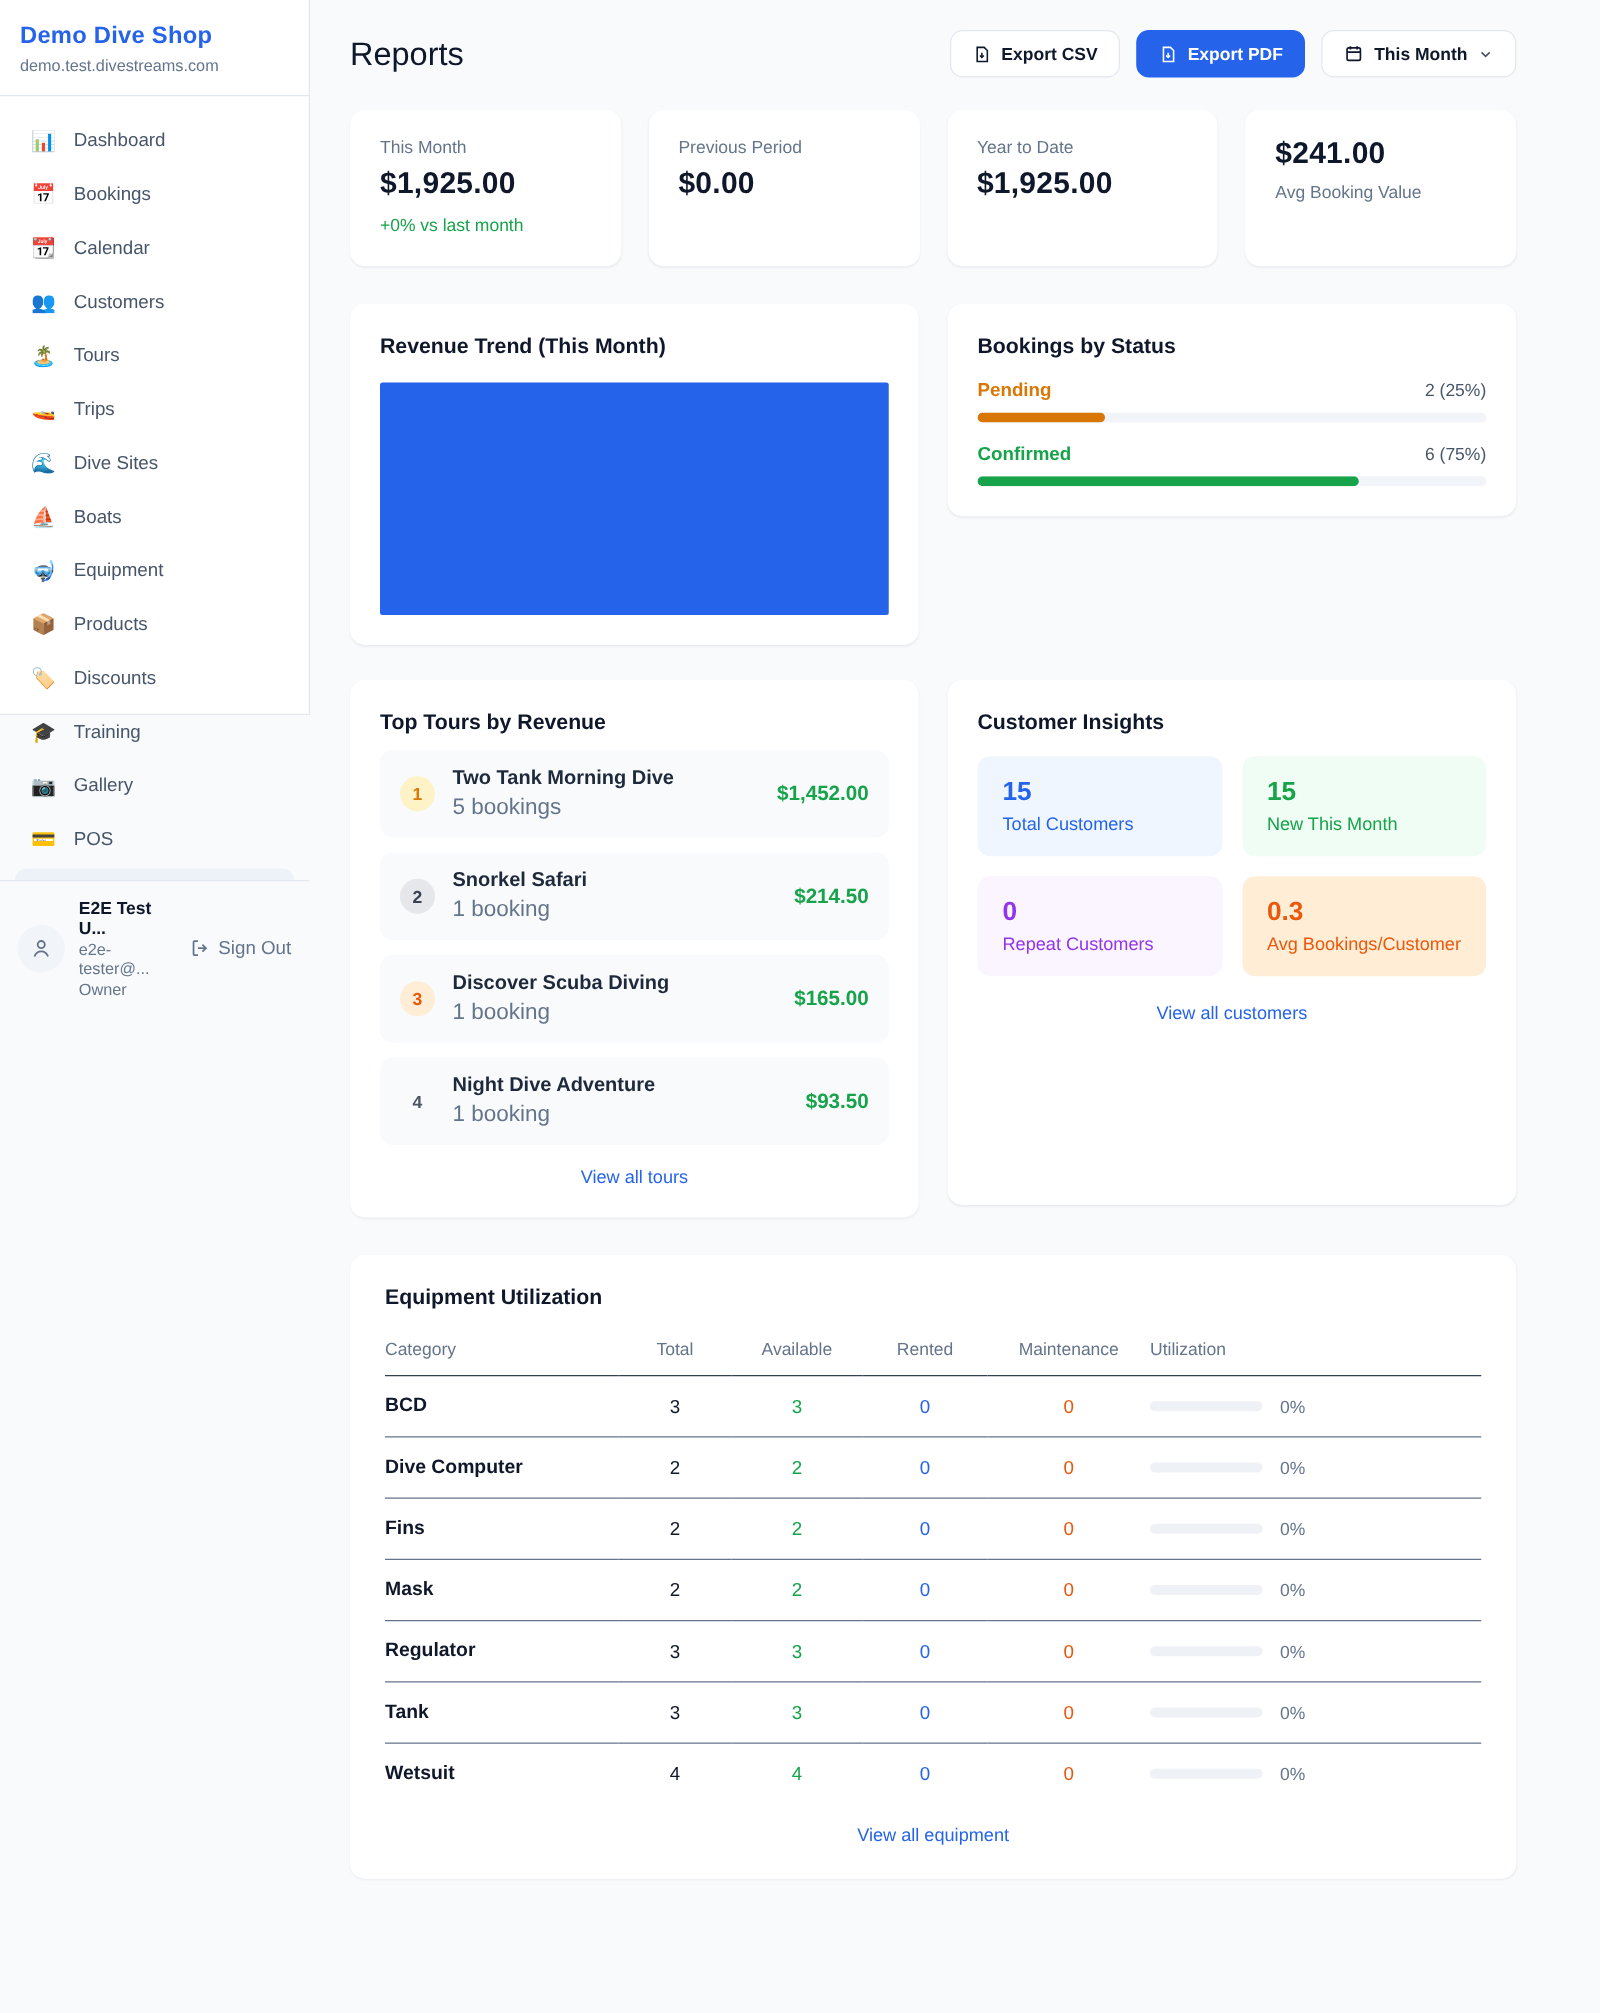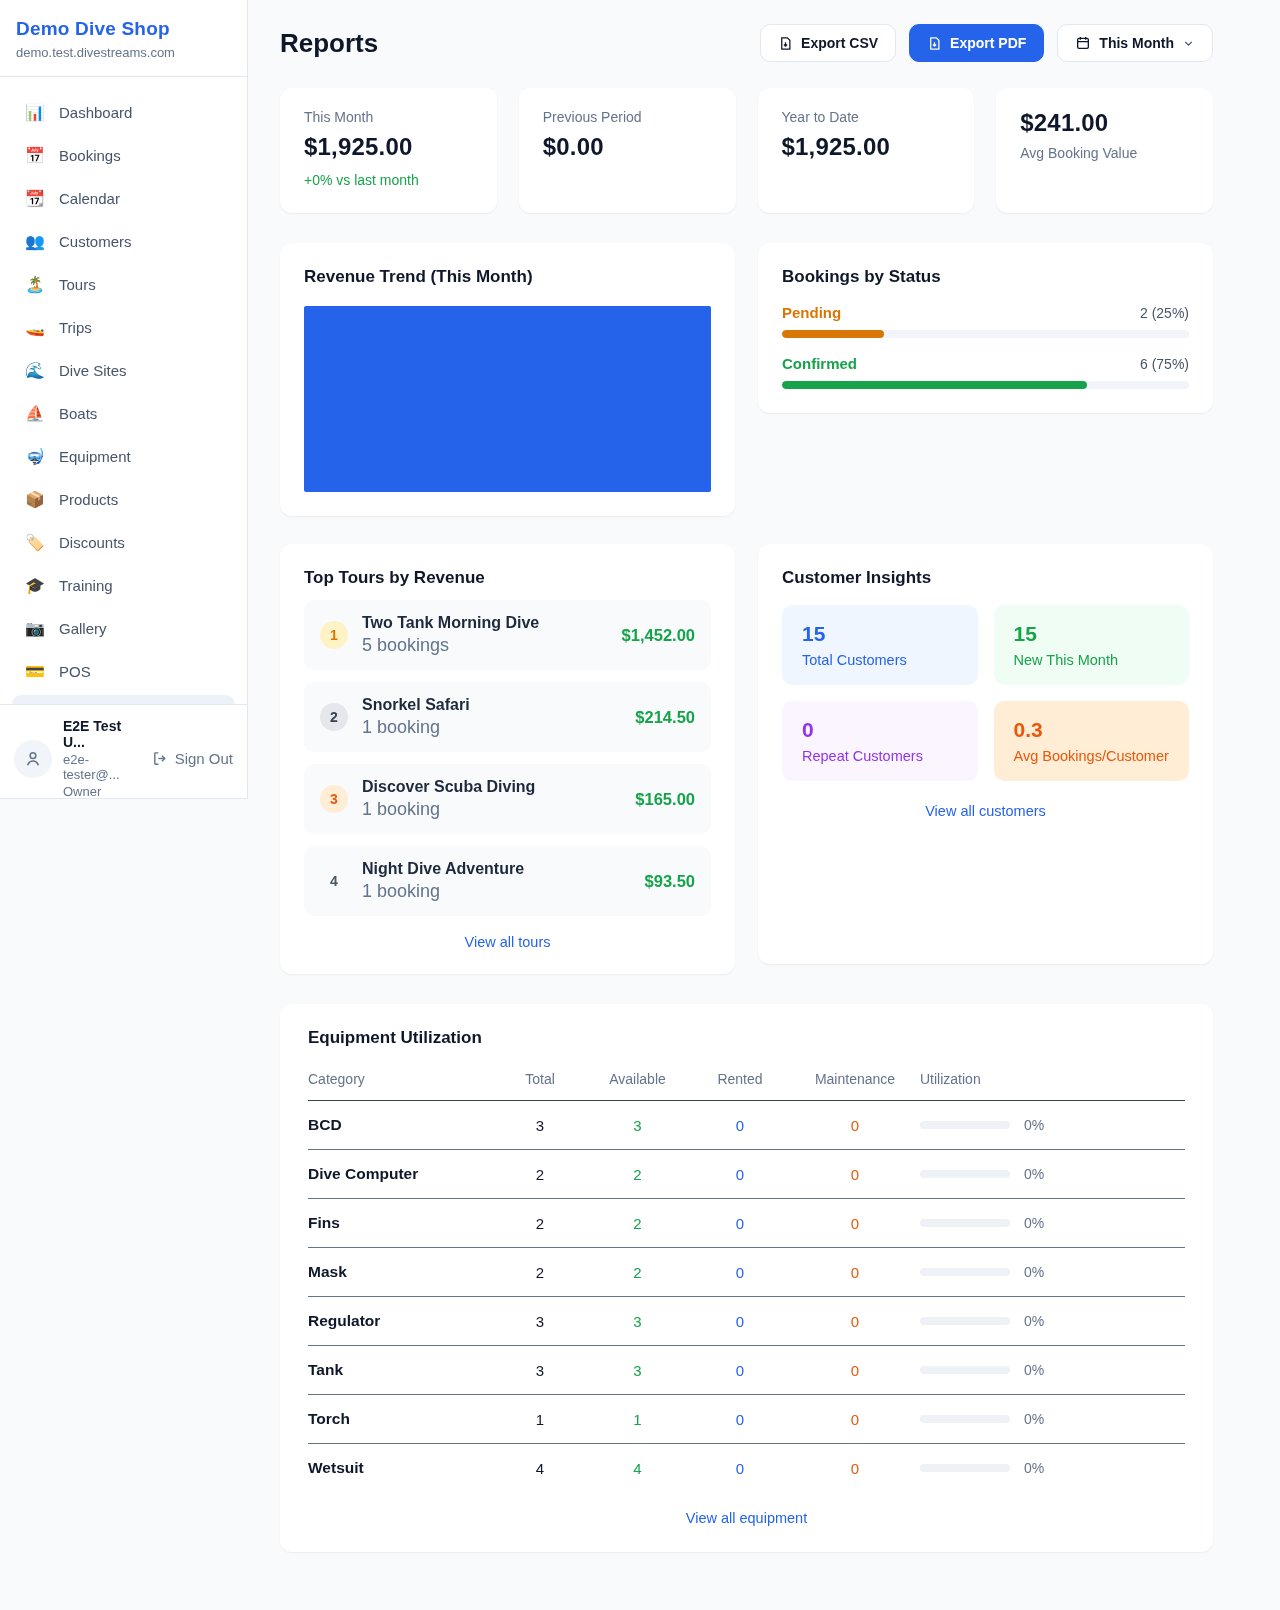--- a/index.html
+++ b/index.html
@@ -11,21 +11,21 @@
     overflow:hidden;
   }
   .app { display:flex; width:1280px; height:1610px; }
 
   
   .sidebar {
     width:248px; min-width:248px;
     background:#fff;
     border-right:1px solid #e2e8f0;
     border-bottom:1px solid #e2e8f0;
-    height:799px;
+    height:572px;
     display:flex; flex-direction:column;
   }
   .brand { padding:18px 16px 16px; border-bottom:1px solid #e2e8f0; }
   .brand-name { color:#2563eb; font-size:19px; font-weight:700; letter-spacing:.2px; }
   .brand-domain { color:#64748b; font-size:13px; margin-top:5px; }
   .nav { padding:14px 8px 0; flex:1; }
   .nav-item {
     display:flex; align-items:center;
     height:43px; padding:0 16px;
     border-radius:10px;
@@ -54,21 +54,21 @@
   .signout {
     display:flex; align-items:center; gap:6px;
     color:#64748b; font-size:15px;
     background:none; border:none; cursor:pointer;
     font-family:inherit; white-space:nowrap;
   }
 
   
   .main { flex:1; padding:24px 67px 32px 32px; }
   .page-header { display:flex; align-items:center; justify-content:space-between; margin-bottom:26px; }
-  .page-title { font-size:26px; font-weight:700; color:#0f172a; }
+  .page-title { font-size:26px; font-weight:400; color:#0f172a; }
   .header-actions { display:flex; gap:13px; }
   .btn {
     display:flex; align-items:center; gap:8px;
     height:38px; padding:12px 17px;
     border-radius:10px; border:1px solid #e2e8f0;
     background:#fff; color:#0f172a;
     font-size:14px; font-weight:600; font-family:inherit;
     cursor:pointer;
   }
   .btn-primary { background:#2563eb; border-color:#2563eb; color:#fff; }
@@ -505,35 +505,20 @@
             <td class="util">
                 <div class="util-wrap">
                   <div class="util-track">
                     <div class="util-fill" style="width: 0%;"></div>
                   </div>
                   <span class="util-pct">0%</span>
                 </div>
               </td>
           </tr>
           <tr>
-            <td class="cat">Torch</td>
-            <td>1</td>
-            <td class="avail">1</td>
-            <td class="rented">0</td>
-            <td class="maint">0</td>
-            <td class="util">
-                <div class="util-wrap">
-                  <div class="util-track">
-                    <div class="util-fill" style="width: 0%;"></div>
-                  </div>
-                  <span class="util-pct">0%</span>
-                </div>
-              </td>
-          </tr>
-          <tr>
             <td class="cat">Wetsuit</td>
             <td>4</td>
             <td class="avail">4</td>
             <td class="rented">0</td>
             <td class="maint">0</td>
             <td class="util">
                 <div class="util-wrap">
                   <div class="util-track">
                     <div class="util-fill" style="width: 0%;"></div>
                   </div>

